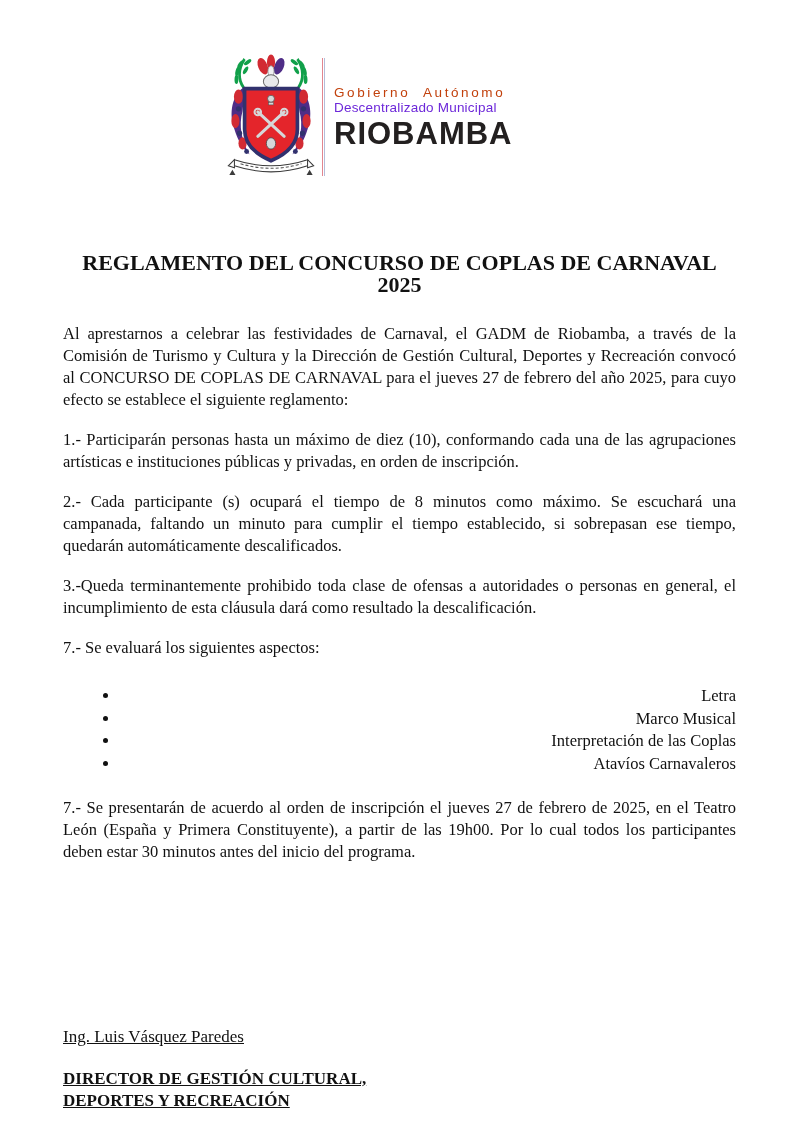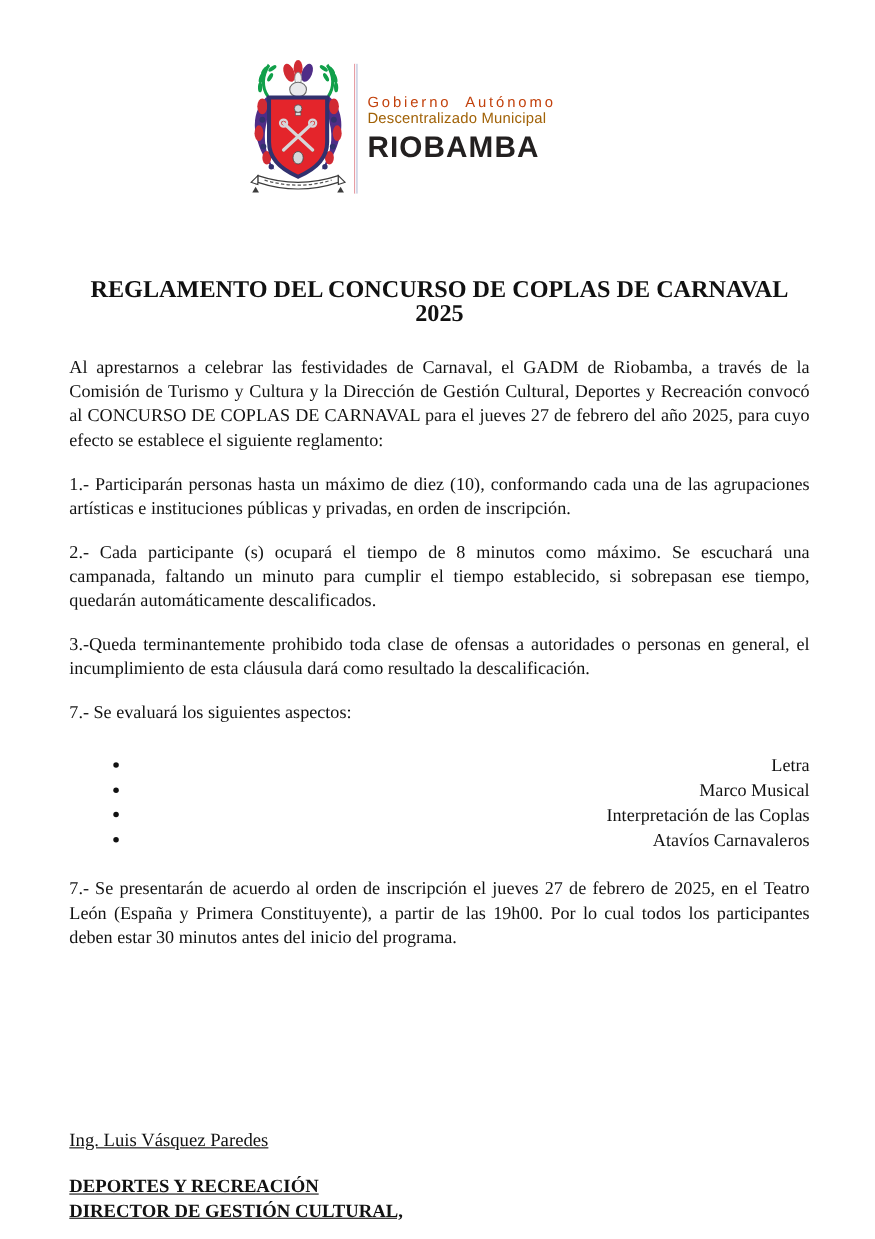--- a/index.html
+++ b/index.html
@@ -47,26 +47,26 @@
     font-size: 13.5px;
     letter-spacing: 2.6px;
     word-spacing: 7px;
     color: #c2410c;
     line-height: 15px;
     white-space: nowrap;
   }
   .org-line2 {
     font-size: 13.5px;
     letter-spacing: 0.2px;
-    color: #a16207;
+    color: #6d28d9;
     line-height: 15px;
     white-space: nowrap;
   }
   .org-city {
-    font-size: 27px;
+    font-size: 31px;
     font-weight: 700;
     letter-spacing: 1px;
     color: #232020;
     line-height: 34px;
     margin-top: 2px;
     white-space: nowrap;
   }
 
   
   .content {
@@ -221,17 +221,17 @@
       <li>Marco Musical</li>
       <li>Interpretación de las Coplas</li>
       <li>Atavíos Carnavaleros</li>
     </ul>
 
     <p class="para">7.- Se presentarán de acuerdo al orden de inscripción el jueves 27 de febrero de 2025, en el Teatro León (España y Primera Constituyente), a partir de las 19h00. Por lo cual todos los participantes deben estar 30 minutos antes del inicio del programa.</p>
   </main>
 
   <footer class="signature">
     <p class="sig-name">Ing. Luis Vásquez Paredes</p>
+    <p class="sig-title">DIRECTOR DE GESTIÓN CULTURAL,</p>
     <p class="sig-title">DEPORTES Y RECREACIÓN</p>
-    <p class="sig-title">DIRECTOR DE GESTIÓN CULTURAL,</p>
   </footer>
 
 </div>
 
 </body></html>

